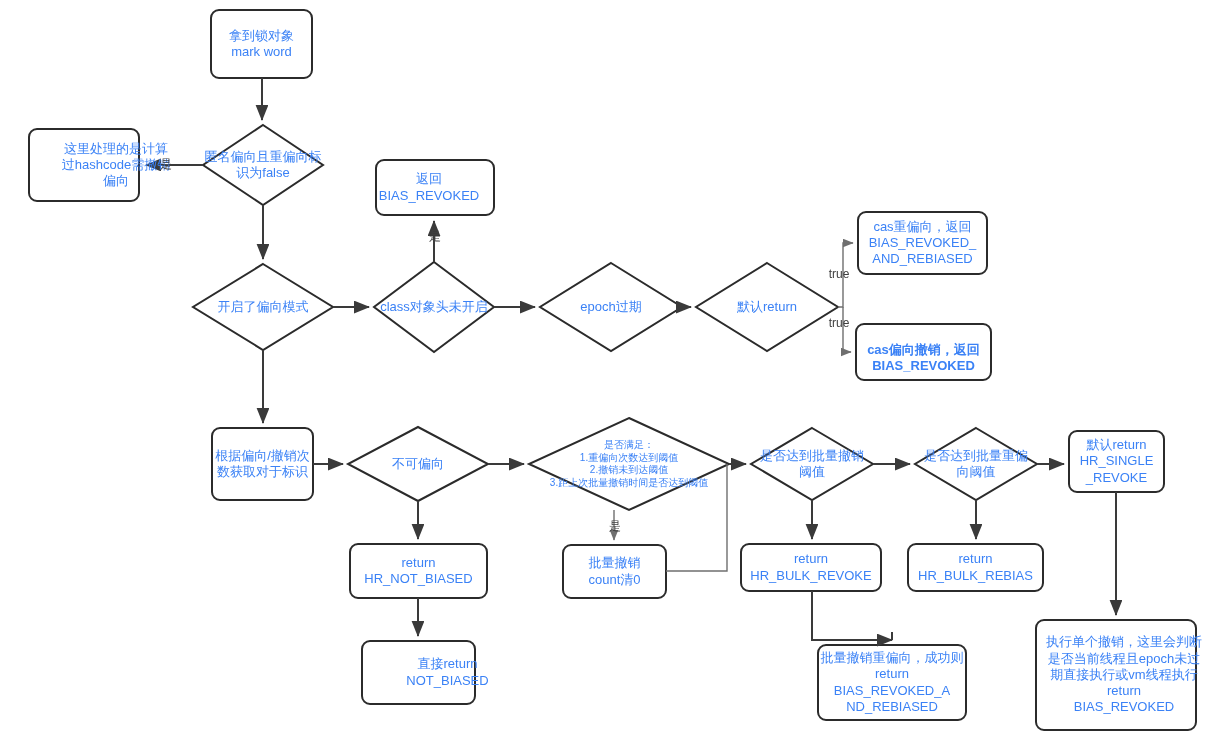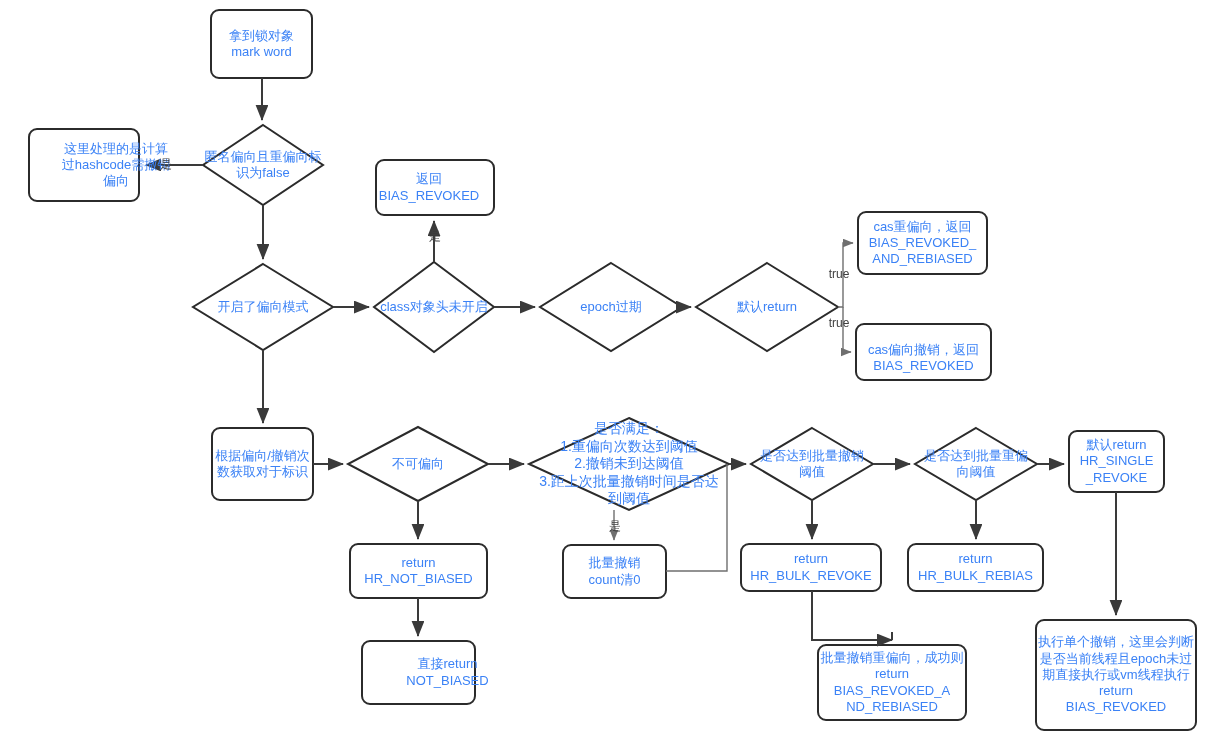--- a/index.html
+++ b/index.html
@@ -178,47 +178,47 @@
   <div class="node-text t-box" style="left:29px;  top:129px; width:110px; height:72px;padding-left:32px;">这里处理的是计算过hashcode需撤销偏向</div>
   <div class="node-text t-diamond" style="left:198px; top:288px; width:130px; height:38px;">开启了偏向模式</div>
   <div class="node-text t-diamond" style="left:377px; top:284px; width:114px; height:46px;">class对象头未开启</div>
   <div class="node-text t-box" style="left:376px; top:160px; width:106px; height:55px;">返回
 BIAS_REVOKED</div>
   <div class="node-text t-diamond" style="left:551px; top:289px; width:120px; height:36px;">epoch过期</div>
   <div class="node-text t-diamond" style="left:705px; top:289px; width:124px; height:36px;">默认return</div>
   <div class="node-text t-small" style="left:858px; top:212px; width:129px; height:62px;">cas重偏向，返回
 BIAS_REVOKED_
 AND_REBIASED</div>
-  <div class="node-text t-small" style="left:856px; top:324px; width:135px; height:68px;">cas偏向撤销，返回
+  <div class="node-text t-small" style="left:856px; top:324px; width:135px; height:68px;font-weight:bold;">cas偏向撤销，返回
 BIAS_REVOKED</div>
   <div class="node-text t-box" style="left:212px; top:428px; width:101px; height:72px;">根据偏向/撤销次数获取对于标识</div>
   <div class="node-text t-diamond" style="left:358px; top:448px; width:120px; height:32px;">不可偏向</div>
   <div class="node-text t-box" style="left:350px; top:544px; width:137px; height:54px;">return
 HR_NOT_BIASED</div>
   <div class="node-text t-box" style="left:362px; top:641px; width:113px; height:63px;padding-left:29px;">直接return
 NOT_BIASED</div>
-  <div class="node-text t-small" style="left:534px; top:419px; width:190px; height:90px; font-size:14px;">是否满足：
+  <div class="node-text t-small" style="left:534px; top:419px; width:190px; height:90px; font-size:10px;">是否满足：
 1.重偏向次数达到阈值
 2.撤销未到达阈值
 3.距上次批量撤销时间是否达到阈值</div>
   <div class="node-text t-box" style="left:563px; top:545px; width:103px; height:53px;">批量撤销
 count清0</div>
   <div class="node-text t-diamond" style="left:755px; top:442px; width:114px; height:44px;">是否达到批量撤销阈值</div>
   <div class="node-text t-box" style="left:741px; top:544px; width:140px; height:47px;">return
 HR_BULK_REVOKE</div>
   <div class="node-text t-small" style="left:818px; top:645px; width:148px; height:75px;">批量撤销重偏向，成功则return
 BIAS_REVOKED_A
 ND_REBIASED</div>
   <div class="node-text t-diamond" style="left:919px; top:442px; width:114px; height:44px;">是否达到批量重偏向阈值</div>
   <div class="node-text t-box" style="left:908px; top:544px; width:135px; height:47px;">return
 HR_BULK_REBIAS</div>
   <div class="node-text t-box" style="left:1069px; top:431px; width:95px; height:61px;">默认return
 HR_SINGLE
 _REVOKE</div>
-  <div class="node-text t-small" style="left:1036px; top:620px; width:160px; height:110px;">执行单个撤销，这里会判断是否当前线程且epoch未过期直接执行或vm线程执行
+  <div class="node-text t-small" style="left:1036px; top:620px; width:160px; height:110px;padding-left:8px;">执行单个撤销，这里会判断是否当前线程且epoch未过期直接执行或vm线程执行
 return
 BIAS_REVOKED</div>
 
   <div class="edge-label" style="left:153px; top:156px; width:26px;">是</div>
   <div class="edge-label" style="left:422px; top:228px; width:26px;">是</div>
   <div class="edge-label" style="left:822px; top:267px; width:34px;">true</div>
   <div class="edge-label" style="left:820px; top:316px; width:38px;">true</div>
   <div class="edge-label" style="left:602px; top:518px; width:26px;">是</div>
 
 </div>

